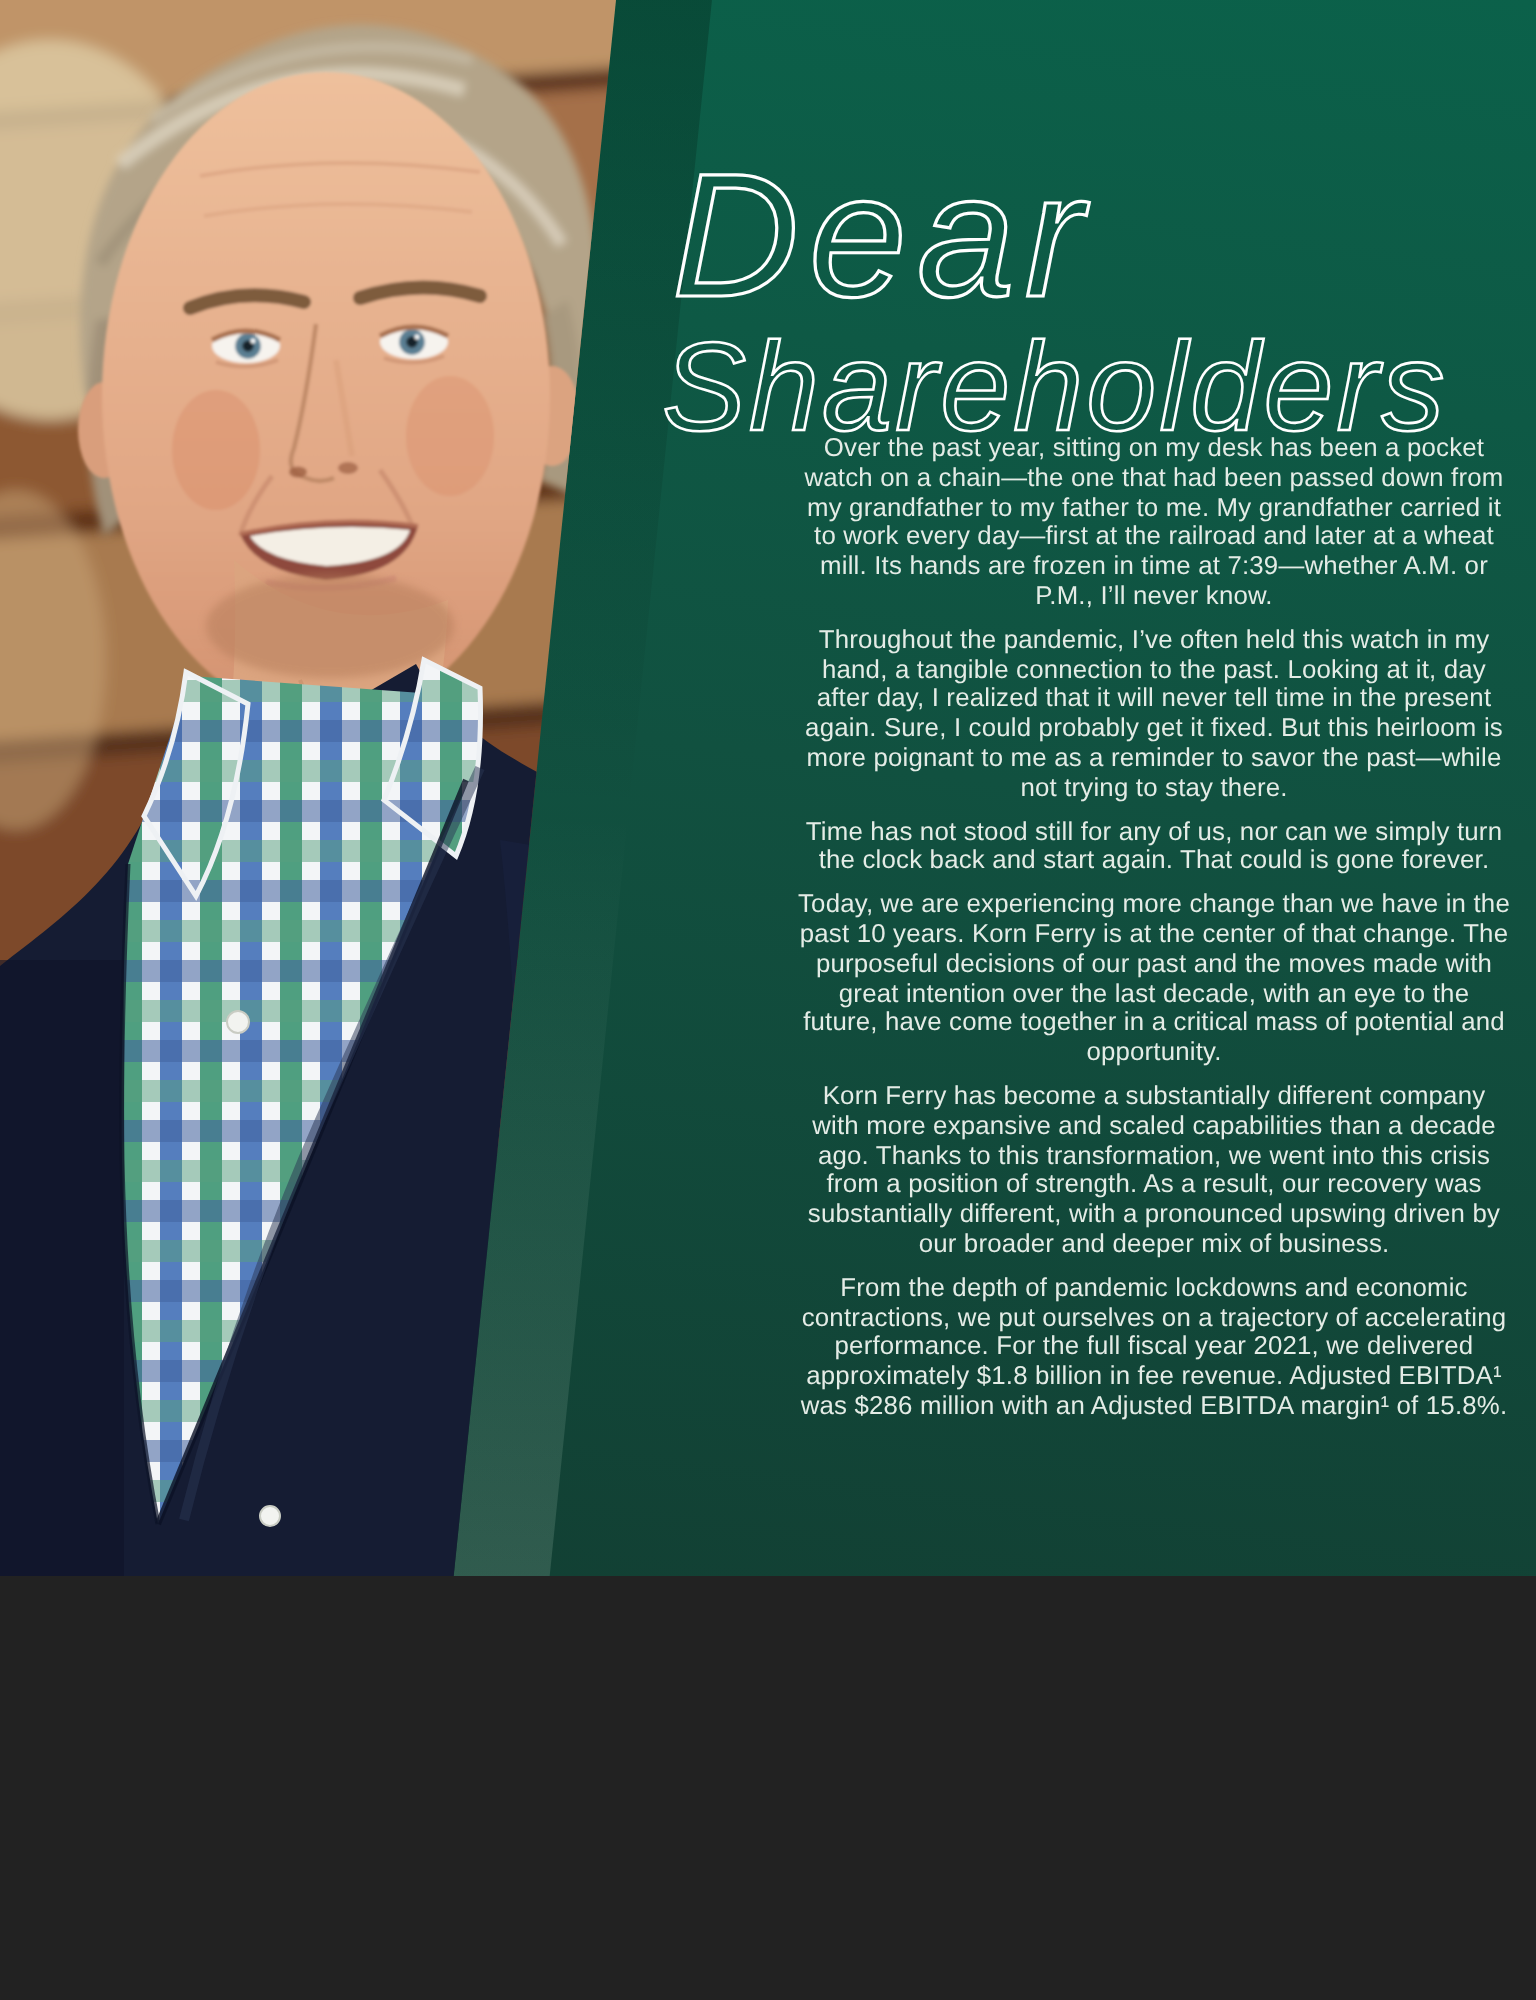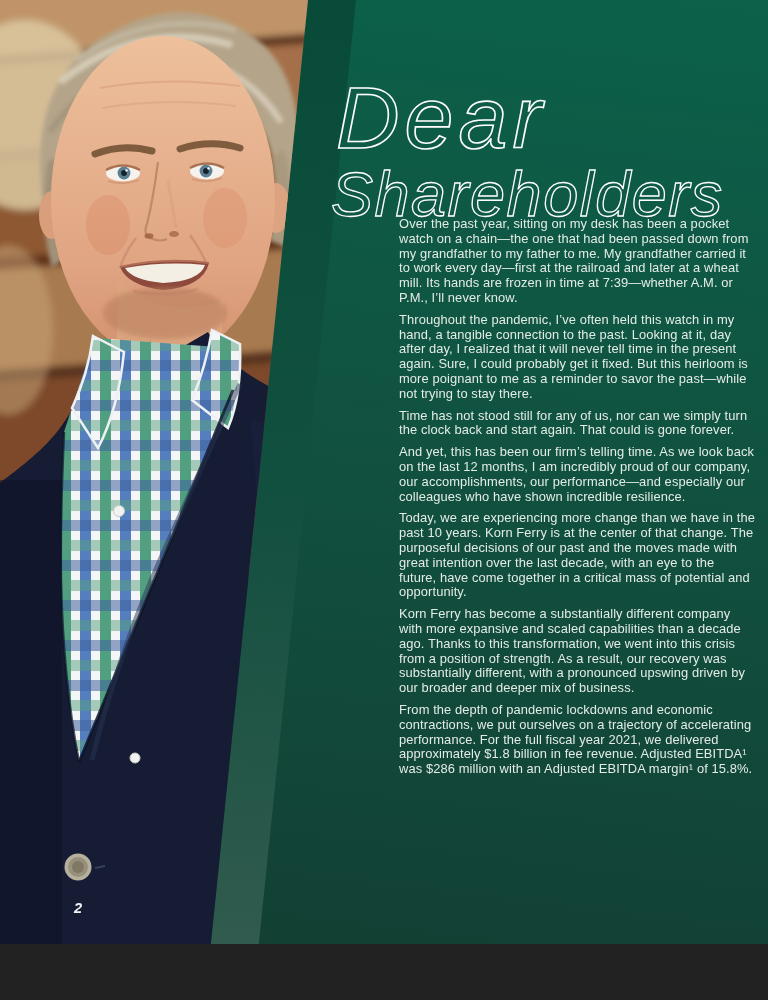--- a/index.html
+++ b/index.html
@@ -1,19 +1,20 @@
 <!DOCTYPE html>
 <html><head>
 <meta charset="utf-8">
 <style>
   html,body { margin:0; padding:0; background:#222; }
   .page {
-    position:relative; width:768px; height:944px; overflow:hidden;
+    position:relative; width:768px; height:788px; overflow:hidden;
     font-family:"Liberation Sans", sans-serif;
     background:linear-gradient(187deg,#0b614a 0%, #115140 48%, #123f33 100%);
+    text-align:center;
   }
   
   .band {
     position:absolute; inset:0;
     clip-path:polygon(308px 0, 356px 0, 253px 1000px, 205px 1000px);
     background:linear-gradient(183deg, rgba(2,28,18,0.32) 0%, rgba(2,28,18,0) 52%, rgba(214,240,221,0.16) 100%);
   }
   .photo {
     position:absolute; left:0; top:0; width:310px; height:1000px;
     clip-path:polygon(0 0, 308px 0, 205px 1000px, 0 1000px);
@@ -172,21 +173,20 @@
     </svg>
   </div>
 
   <h1 class="title-dear">Dear</h1>
   <h1 class="title-share">Shareholders</h1>
 
   <div class="letter">
     <p>Over the past year, sitting on my desk has been a pocket watch on a chain—the one that had been passed down from my grandfather to my father to me. My grandfather carried it to work every day—first at the railroad and later at a wheat mill. Its hands are frozen in time at 7:39—whether A.M. or P.M., I’ll never know.</p>
     <p>Throughout the pandemic, I’ve often held this watch in my hand, a tangible connection to the past. Looking at it, day after day, I realized that it will never tell time in the present again. Sure, I could probably get it fixed. But this heirloom is more poignant to me as a reminder to savor the past—while not trying to stay there.</p>
     <p>Time has not stood still for any of us, nor can we simply turn the clock back and start again. That could is gone forever.</p>
-    <p>And yet, this has been our firm’s telling time. As we look back on the last 12 months, I am incredibly proud of our company, our accomplishments, our performance—and especially our colleagues who have shown incredible resilience.</p>
     <p>Today, we are experiencing more change than we have in the past 10 years. Korn Ferry is at the center of that change. The purposeful decisions of our past and the moves made with great intention over the last decade, with an eye to the future, have come together in a critical mass of potential and opportunity.</p>
     <p>Korn Ferry has become a substantially different company with more expansive and scaled capabilities than a decade ago. Thanks to this transformation, we went into this crisis from a position of strength. As a result, our recovery was substantially different, with a pronounced upswing driven by our broader and deeper mix of business.</p>
     <p>From the depth of pandemic lockdowns and economic contractions, we put ourselves on a trajectory of accelerating performance. For the full fiscal year 2021, we delivered approximately $1.8 billion in fee revenue. Adjusted EBITDA¹ was $286 million with an Adjusted EBITDA margin¹ of 15.8%.</p>
   </div>
 
   <div class="footer">
     <div class="page-num">2</div>
     <div class="footer-caption">KORN FERRY | ANNUAL REPORT 2021</div>
   </div>
 

